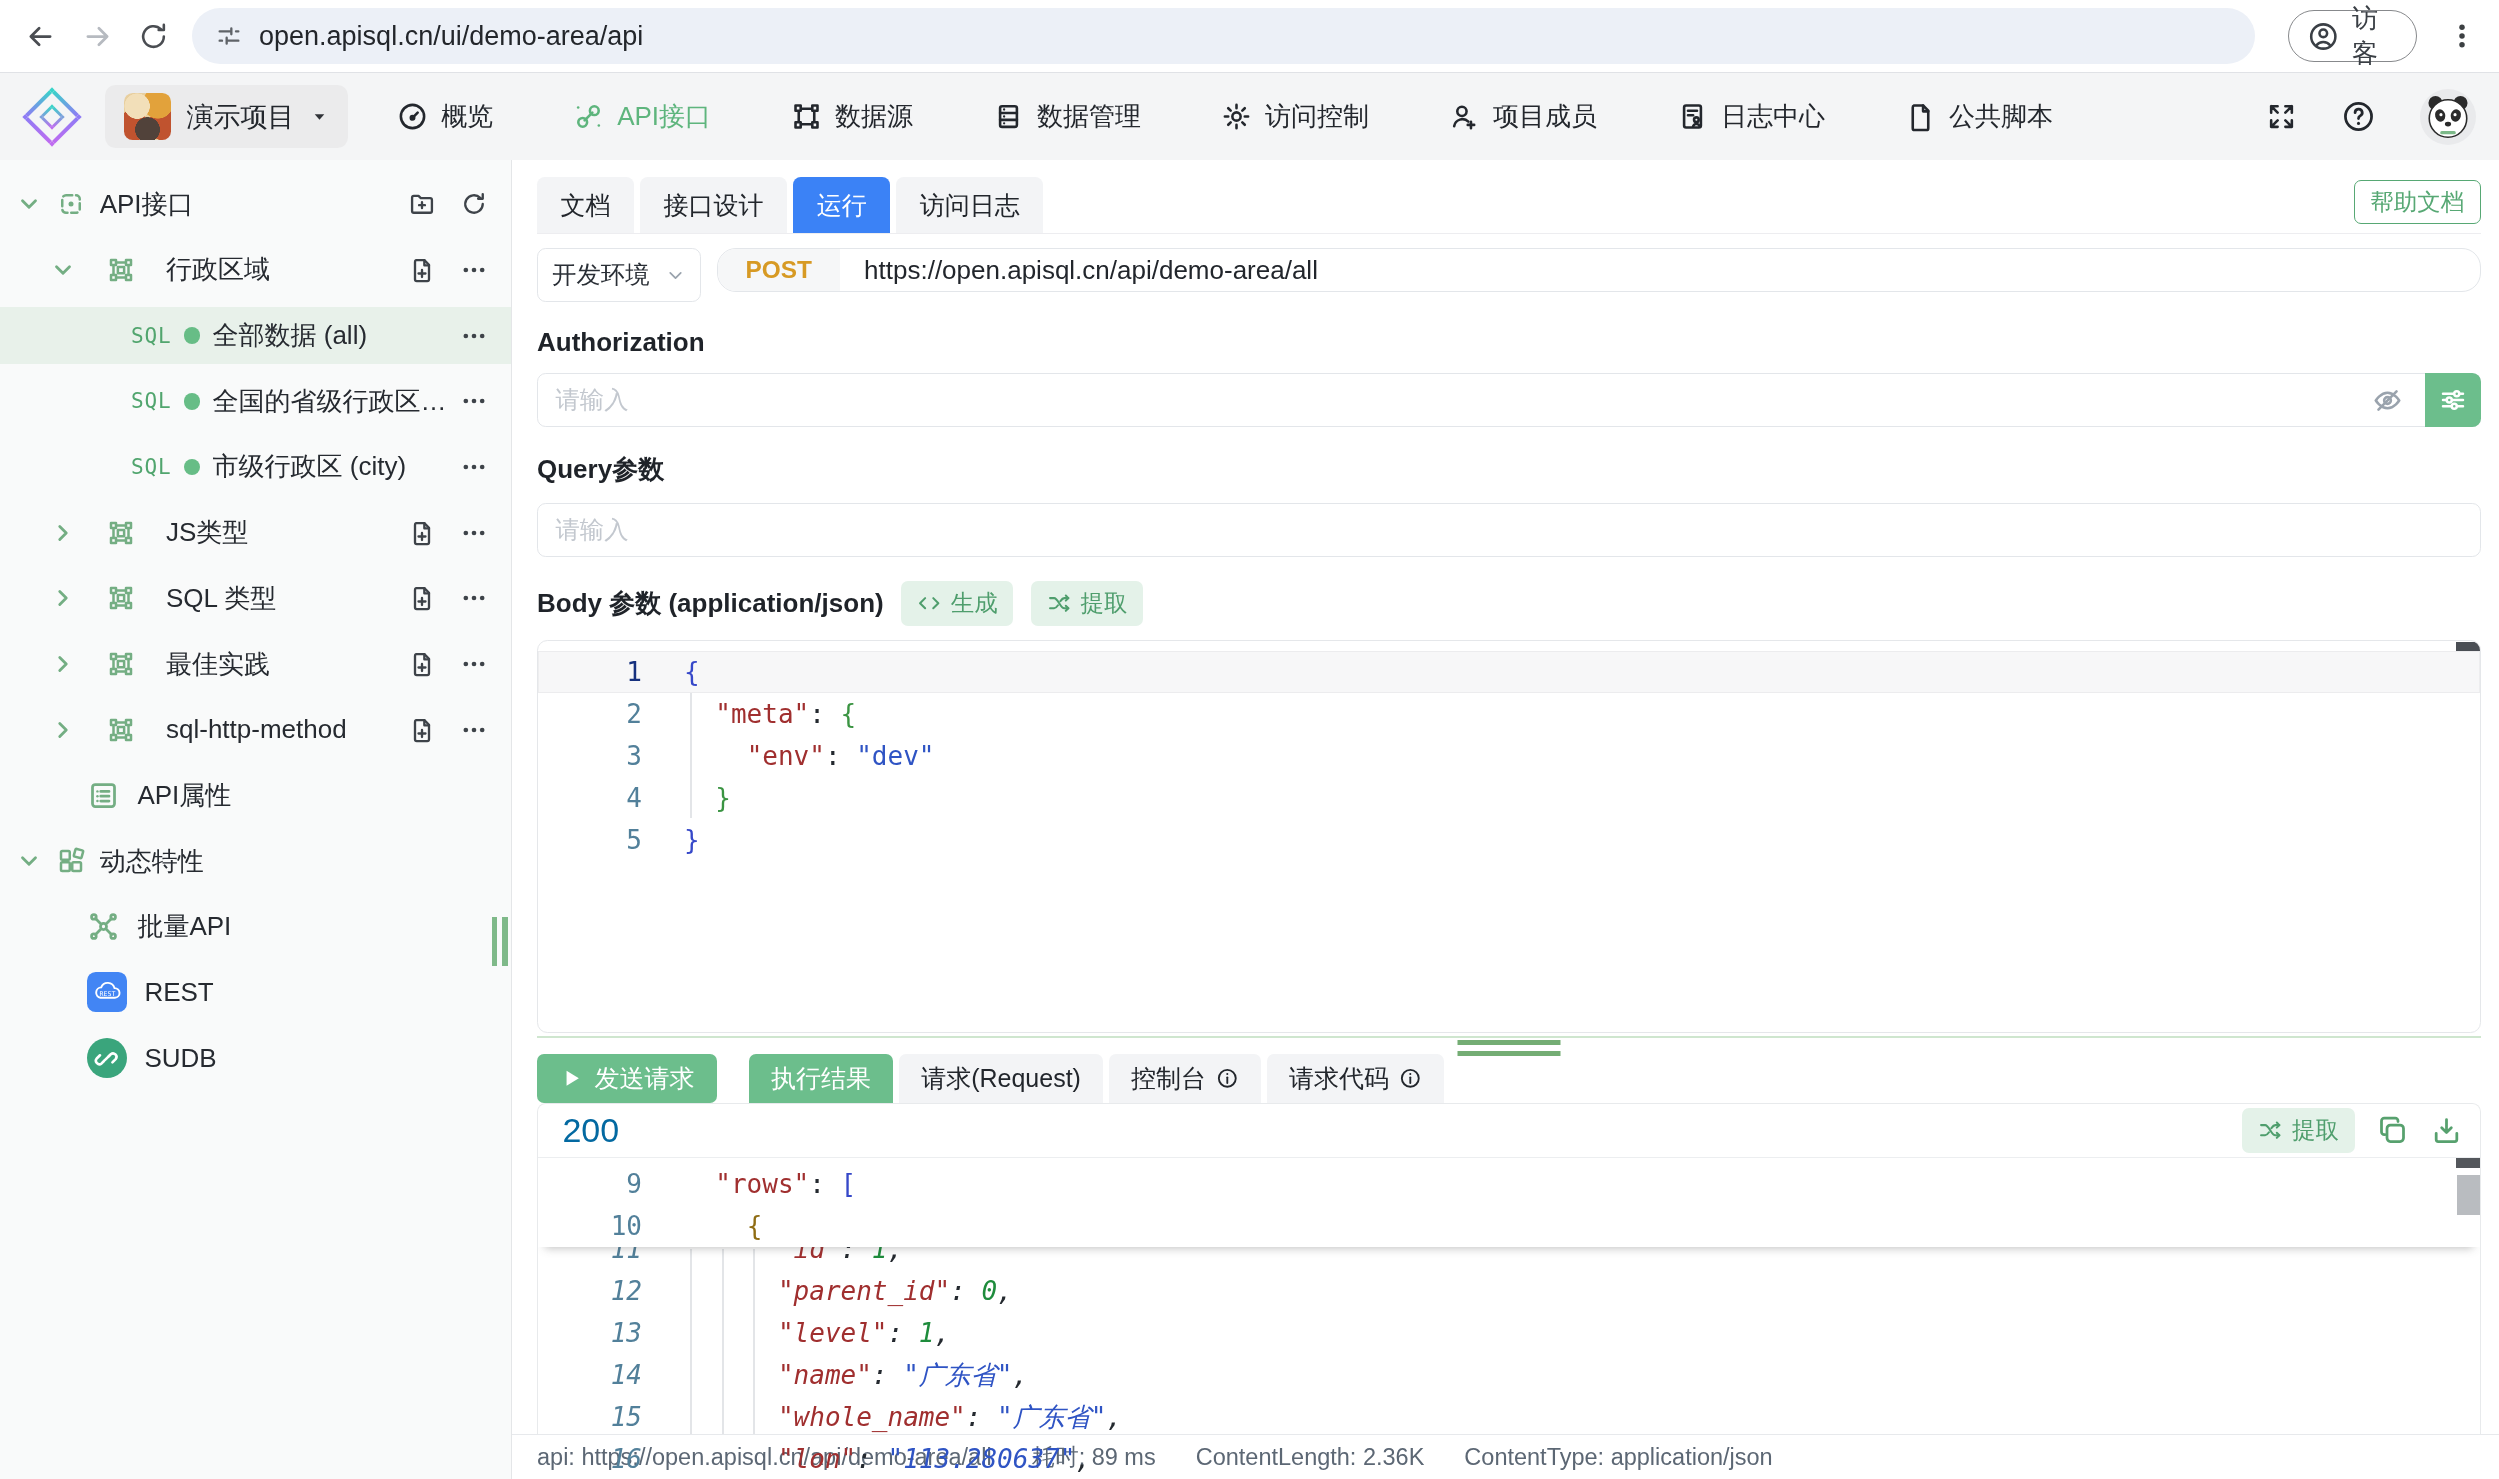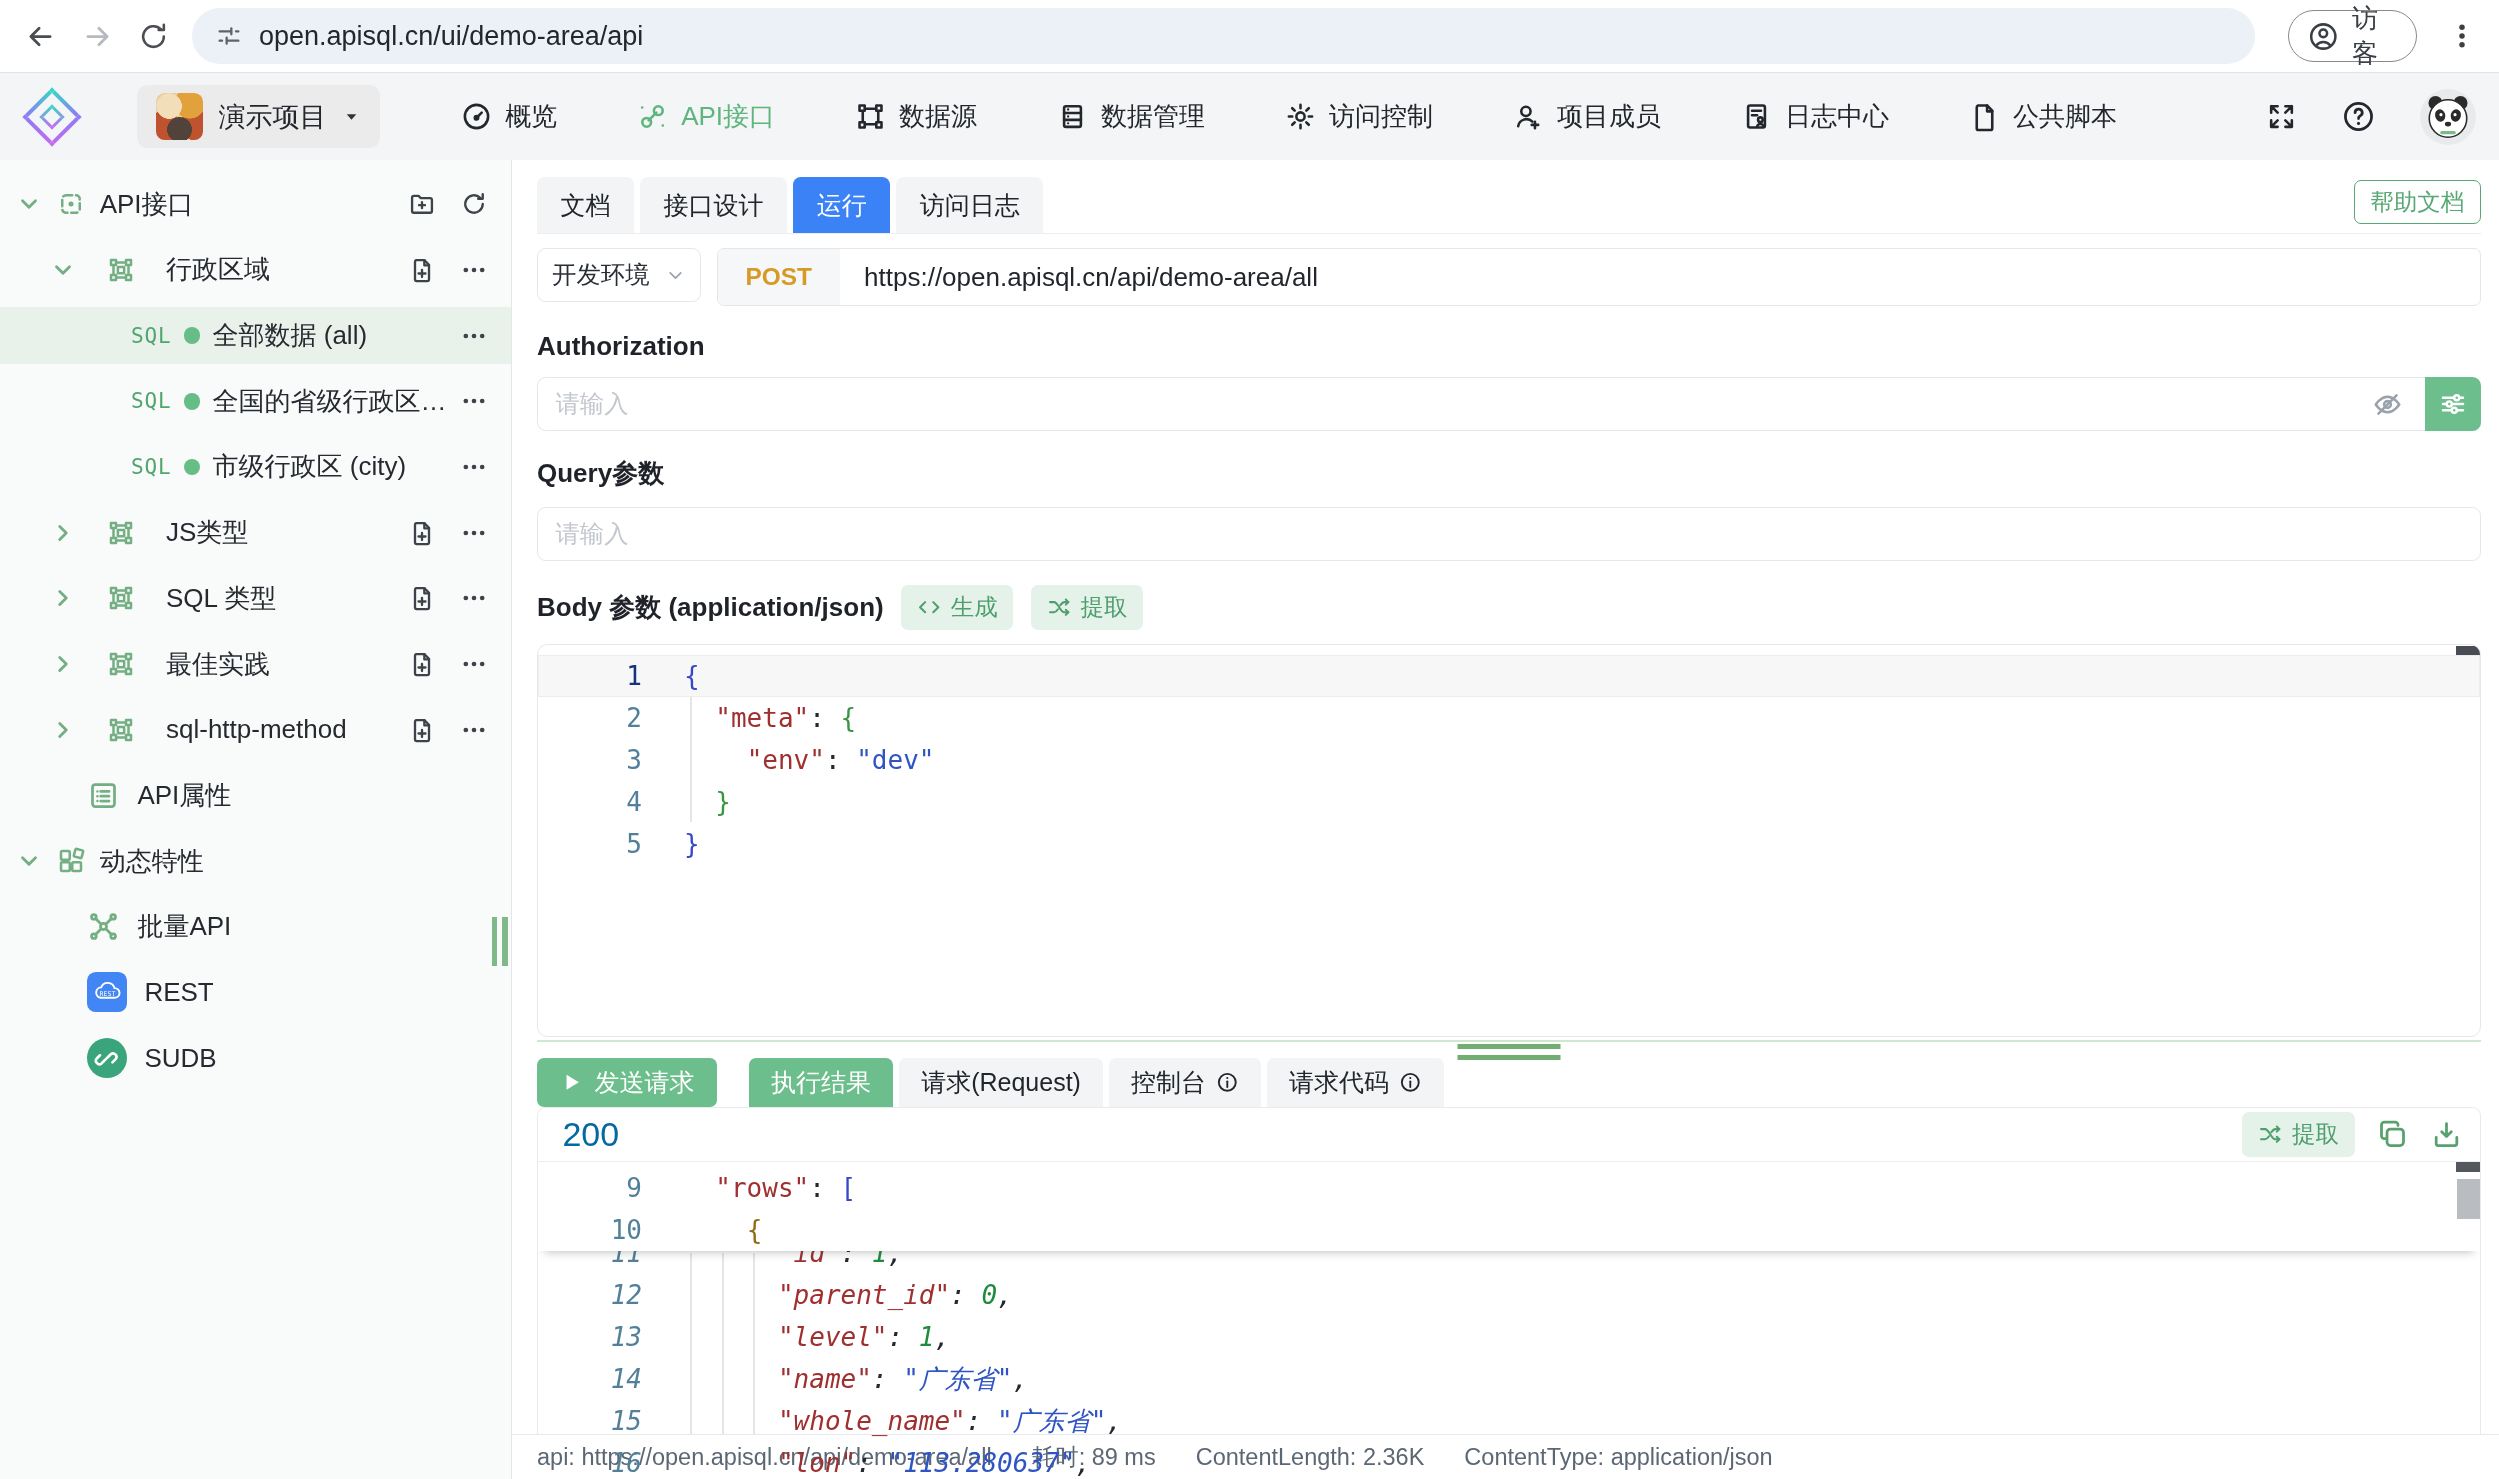--- a/index.html
+++ b/index.html
@@ -9,21 +9,21 @@
 
   
   .browser { height:73px; display:flex; align-items:center; padding:0 22.6px; border-bottom:1.7px solid #e0e2e6; background:#fff; }
   .bnav { width:40px; height:40px; display:flex; align-items:center; justify-content:center; margin-right:21px; border-radius:50%; }
   .url-pill { flex:0 0 auto; width:2063px; height:56px; border-radius:869px; background:#ecf0f7; display:flex; align-items:center; padding:0 22.6px; gap:16px; }
   .url-text { font-size:27px; color:#23262b; }
   .guest-pill { margin-left:33px; height:52px; border:1.7px solid #87898c; border-radius:869px; display:flex; align-items:center; gap:13px; padding:0 19px; color:#3a3f45; font-size:26px; }
   .kebab { margin-left:30px; }
 
   
-  .app-header { height:87px; background:#f4f5f6; display:flex; align-items:center; padding:0 24.4px;gap:32px; }
+  .app-header { height:87px; background:#f4f5f6; display:flex; align-items:center; padding:0 24.4px; }
   .logo { width:56px; height:56px; position:relative; margin-right:24.4px; flex:0 0 auto; }
   .logo .d1 { position:absolute; inset:7px; transform:rotate(45deg); border:4.4px solid #6ec9d8; border-image:linear-gradient(135deg,#37d5c8,#8f7bf5,#c06bf0) 1; }
   .logo .d2 { position:absolute; inset:19px; transform:rotate(45deg); border:3.5px solid #8f7bf5; border-image:linear-gradient(135deg,#37d5c8,#c06bf0) 1; }
   .project-pill { height:63px; background:#ebebec; border-radius:10.4px; display:flex; align-items:center; gap:15.7px; padding:0 19px; }
   .project-avatar { width:47px; height:47px; border-radius:8.7px;
      background: radial-gradient(circle at 28% 28%, #f2dfb9 0 26%, rgba(0,0,0,0) 27%),
                  radial-gradient(circle at 72% 22%, #e2a23b 0 30%, rgba(0,0,0,0) 31%),
                  radial-gradient(circle at 50% 78%, #51423a 0 28%, rgba(0,0,0,0) 29%),
                  radial-gradient(circle at 18% 70%, #c0532f 0 30%, rgba(0,0,0,0) 31%),
                  radial-gradient(circle at 85% 68%, #c0532f 0 30%, rgba(0,0,0,0) 31%), #e8cf9f; }
@@ -55,21 +55,21 @@
 
   
   .main { flex:1; position:relative; padding:17.4px 19px 0 25px; background:#fff; }
   .tabstrip { display:flex; gap:6.1px; align-items:center; border-bottom:1.7px solid #ededf0; padding-bottom:0; }
   .tab { height:56px; padding:0 23.5px; display:flex; align-items:center; border-radius:7.8px 7.8px 0 0; background:#f3f4f6; font-size:25px; color:#22262c; cursor:pointer; }
   .tab.active { background:#3b82f6; color:#fff; }
   .help-btn { margin-left:auto; margin-bottom:7px; height:44px; padding:0 15.7px; border:1.7px solid #57a874; border-radius:7px; color:#57a874; font-size:23.5px; display:flex; align-items:center; background:#fff; cursor:pointer; }
 
   .envrow { display:flex; gap:15.7px; margin-top:14px; }
   .select { width:164px; height:54px; border:1.7px solid #e3e6ea; border-radius:8.7px; display:flex; align-items:center; justify-content:space-between; padding:0 14px; font-size:24.4px; color:#2a2f36; background:#fff; cursor:pointer; }
-  .urlbox { flex:1; height:58px; border:1.7px solid #e3e6ea; border-radius:7px; display:flex; align-items:center; overflow:hidden; background:#fff; }
+  .urlbox { flex:1; height:44px; border:1.7px solid #e3e6ea; border-radius:19px; display:flex; align-items:center; overflow:hidden; background:#fff; }
   .method { width:122px; align-self:stretch; background:#f6f7f8; display:flex; align-items:center; justify-content:center; font-size:24.4px; font-weight:bold; color:#d79a24; border-radius:7px 0 0 7px; }
   .urlval { padding-left:24.4px; font-size:26px; color:#22262c; }
 
   .field-label { margin-top:24.4px; font-size:26px; font-weight:600; color:#1f2329; }
   .inwrap { position:relative; margin-top:15.7px; }
   .tinput { width:100%; height:54px; border:1.7px solid #e3e6ea; border-radius:8.7px; font-size:24.4px; padding:0 148px 0 17.4px; color:#22262c; font-family:"Liberation Sans", sans-serif; outline:none; background:#fff; }
   .tinput::placeholder { color:#c3c8cf; }
   .tinput.plain { padding-right:17.4px; }
   .eye { position:absolute; right:78px; top:11.3px; }
   .auth-settings { position:absolute; right:0; top:0; width:56px; height:54px; background:#6cbe8c; border-radius:0 8.7px 8.7px 0; display:flex; align-items:center; justify-content:center; border:none; cursor:pointer; }

